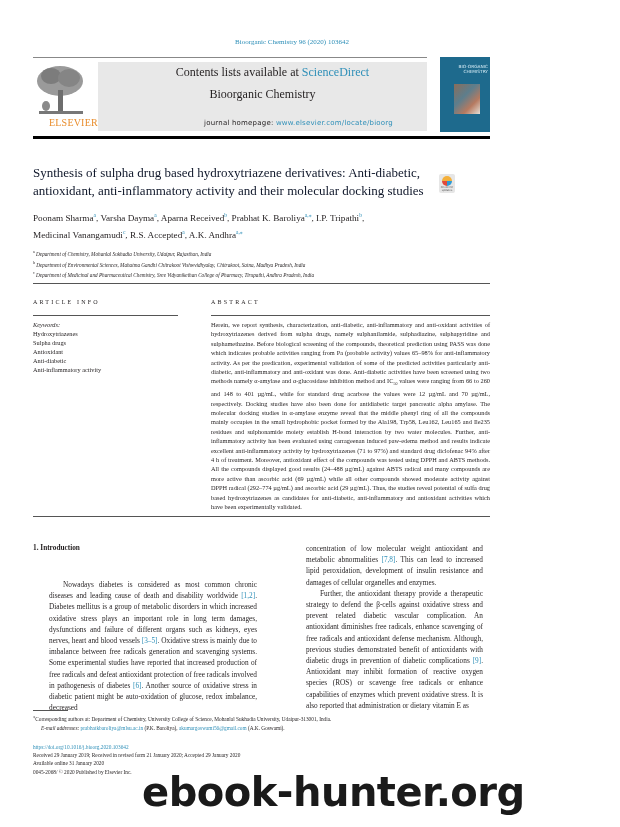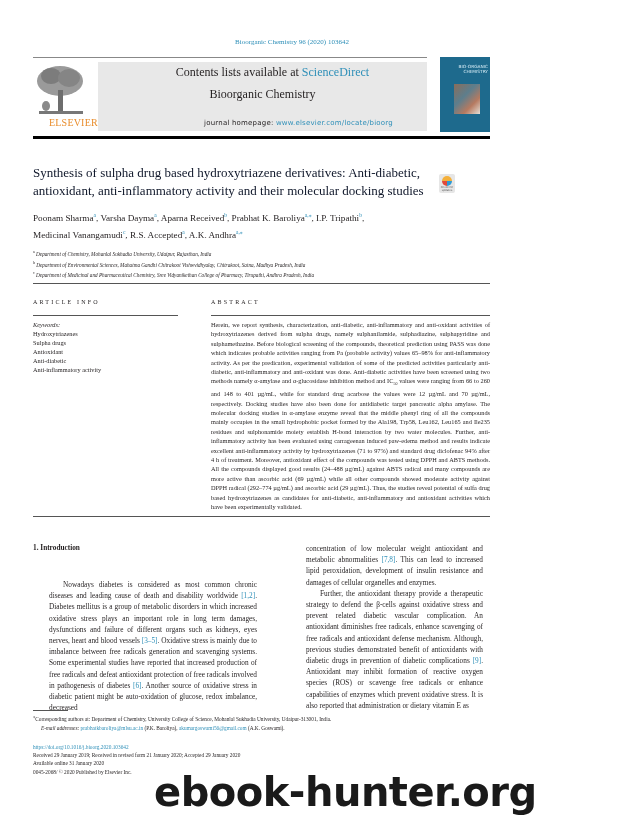--- a/index.html
+++ b/index.html
@@ -62,21 +62,21 @@
   #col-right { left: 306px; top: 543px; width: 177px; }
   #col-right p { margin: 0; }
   #col-right p.indent { text-indent: 14px; }
 
   #fn-rule { left: 33px; top: 710px; width: 35px; height: 1px; background: #555; }
   #footnote { left: 33px; top: 713px; width: 470px; font-size: 5.3px; line-height: 8.8px; }
   #footnote .ind { padding-left: 8px; }
   #footnote em { font-style: italic; }
   #doi-block { left: 33px; top: 743px; width: 470px; font-size: 5.3px; line-height: 8.2px; }
 
-  #watermark { left: 154px; top: 770px; font-family: "DejaVu Sans", sans-serif; font-weight: bold; font-size: 40px; color: #1a1a1a; letter-spacing: -0.5px; line-height: 44px; }
+  #watermark { left: 142px; top: 770px; font-family: "DejaVu Sans", sans-serif; font-weight: bold; font-size: 40px; color: #1a1a1a; letter-spacing: -0.5px; line-height: 44px; }
 </style>
 </head>
 <body>
 
 <div id="running-head" class="abs">Bioorganic Chemistry 96 (2020) 103642</div>
 
 <div id="top-rule" class="abs"></div>
 <div id="logo" class="abs">
   <svg class="tree" viewBox="0 0 50 52">
     <rect x="0" y="0" width="50" height="52" fill="#ffffff"></rect>

